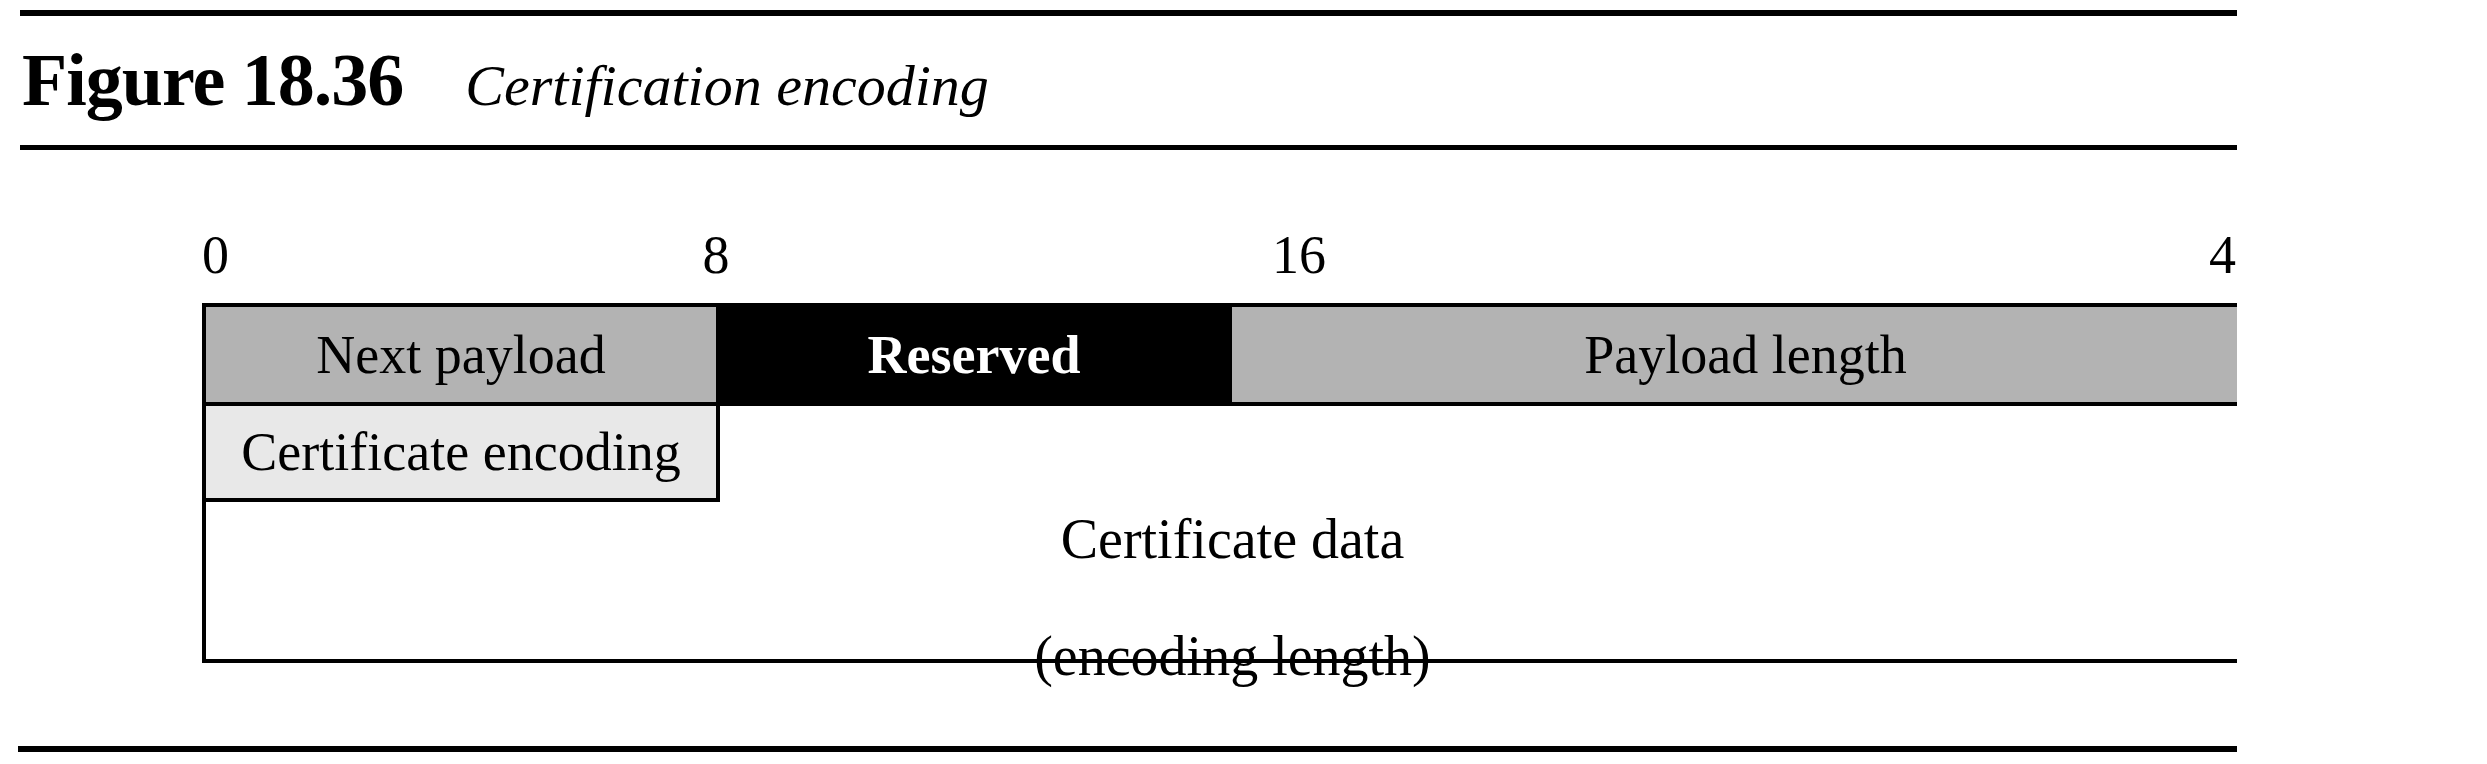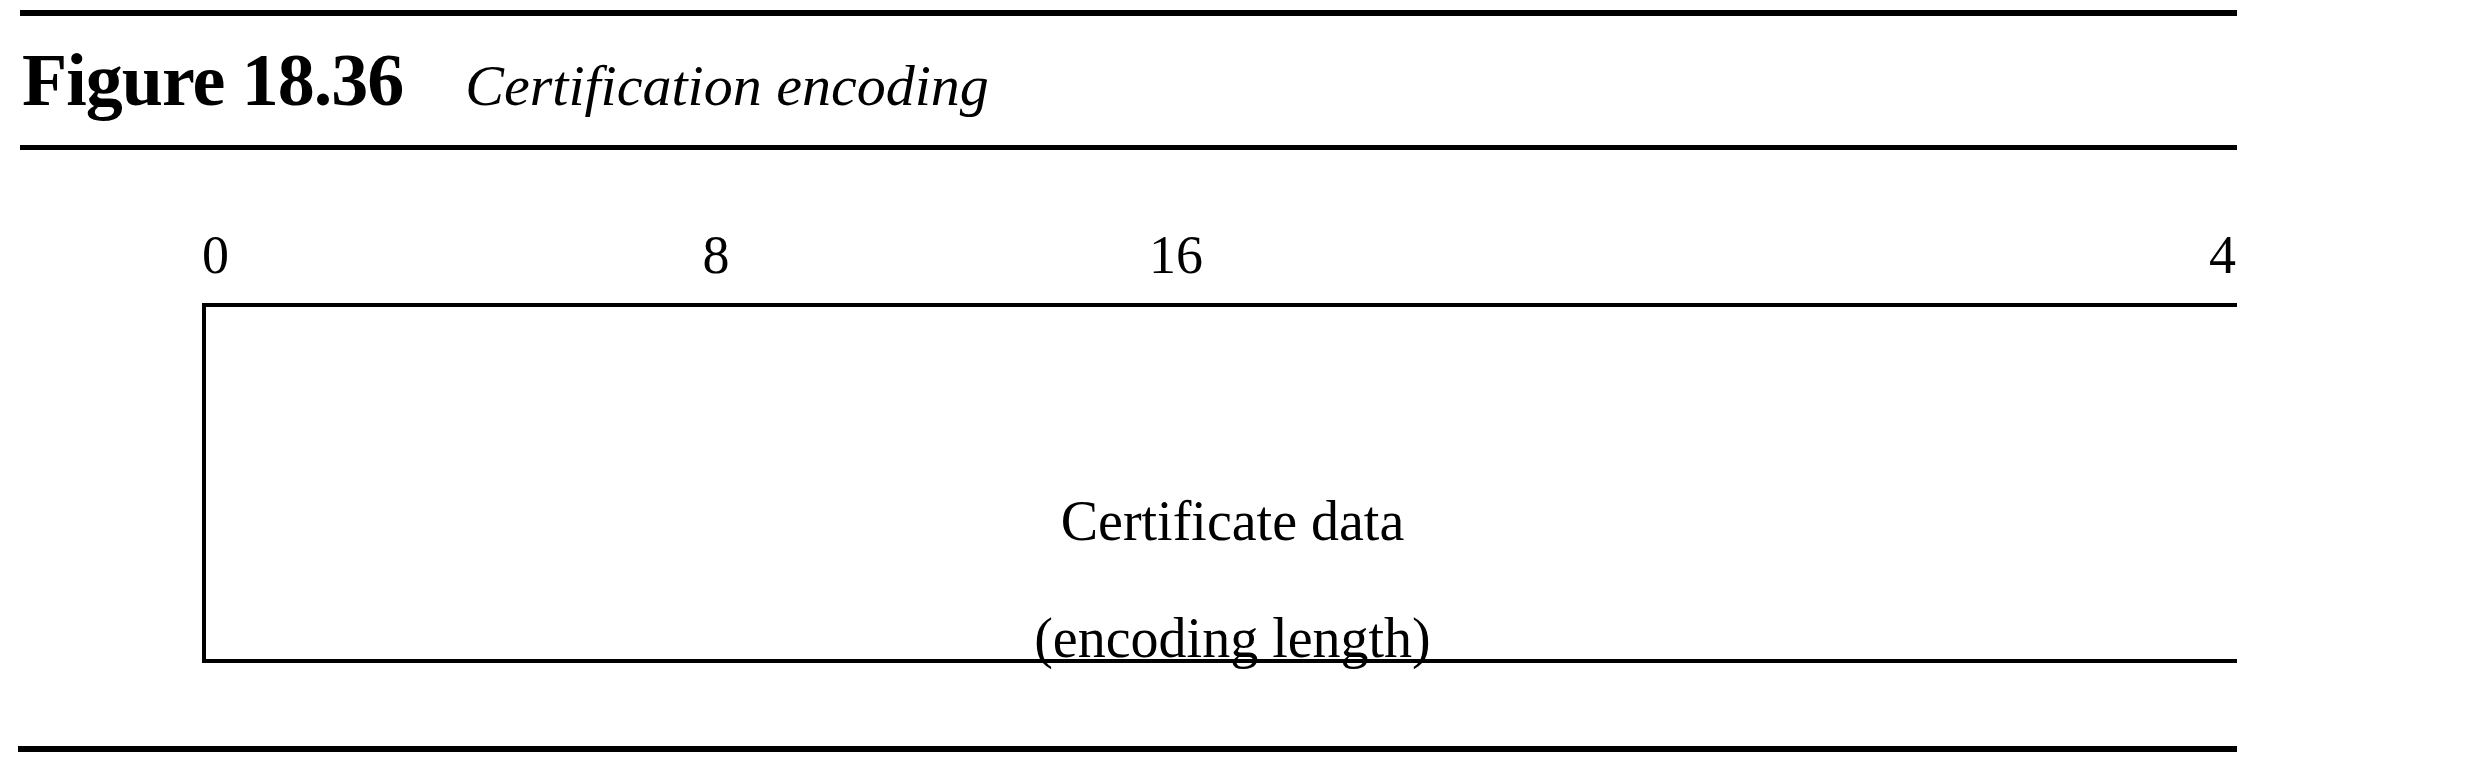--- a/index.html
+++ b/index.html
@@ -45,21 +45,21 @@
 
   .bit-label {
     position: absolute;
     top: 228px;
     font-size: 54px;
     line-height: 1;
     white-space: nowrap;
   }
   .bit-0  { left: 202px; }
   .bit-8  { left: 716px;  transform: translateX(-50%); }
-  .bit-16 { left: 1176px; transform: translateX(-50%); }
+  .bit-16 { left: 1299px; transform: translateX(-50%); }
   .bit-31 { left: 2263px; transform: translateX(-100%); }
 
   .packet-box {
     position: absolute;
     left: 202px;
     top: 303px;
     width: 2061px;
     height: 360px;
     border: 4px solid #000000;
     box-sizing: border-box;
@@ -109,21 +109,21 @@
     line-height: 1;
   }
   .cert-data-area {
     position: absolute;
     left: 0; right: 0;
     top: 195px;
     bottom: 0;
     display: flex;
     flex-direction: column;
     align-items: center;
-    justify-content: center;
+    justify-content: space-between;
     font-size: 56px;
     line-height: 1.35;
     text-align: center;
     gap: 41px;
   }
 </style>
 </head>
 <body>
 
 <div class="page">
@@ -137,21 +137,27 @@
 
   <div class="rule rule-mid"></div>
 
   <div class="bit-label bit-0">0</div>
   <div class="bit-label bit-8">8</div>
   <div class="bit-label bit-16">16</div>
   <div class="bit-label bit-31">44</div>
 
   <div class="packet-box">
 
+    <div class="row1">
+      <div class="cell cell-next-payload">Next payload</div>
+      <div class="cell cell-reserved">Reserved</div>
+      <div class="cell cell-payload-length">Payload length</div>
+    </div>
 
+    <div class="cell-cert-encoding">Certificate encoding</div>
 
     <div class="cert-data-area">
       <span>Certificate data</span>
       <span>(encoding length)</span>
     </div>
 
   </div>
 
   <div class="rule rule-bottom"></div>
 

